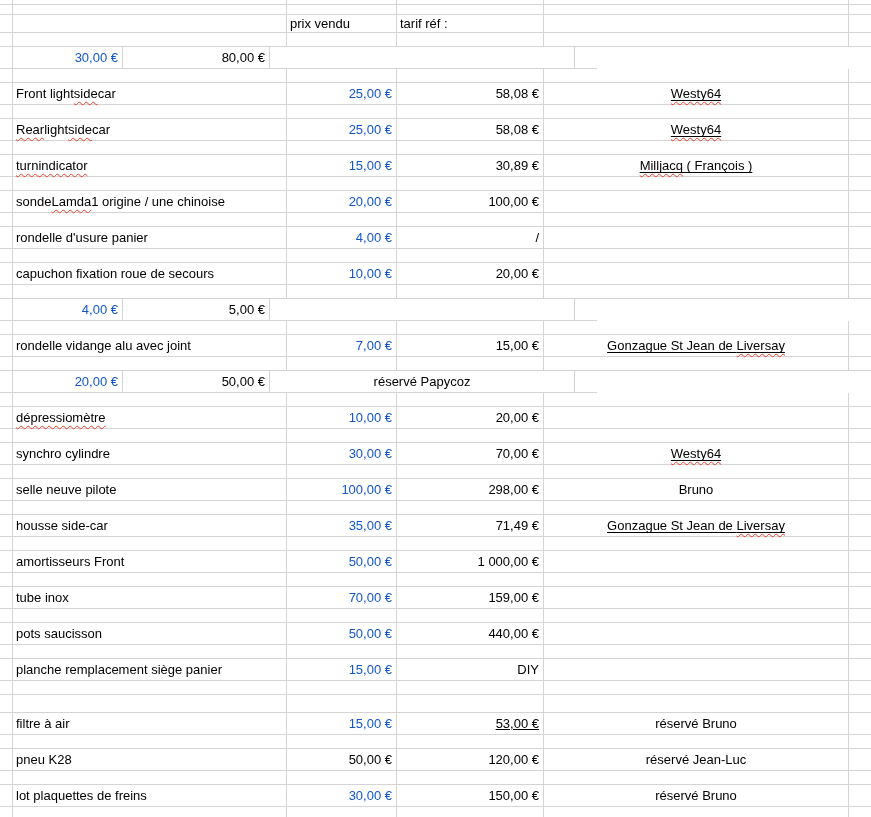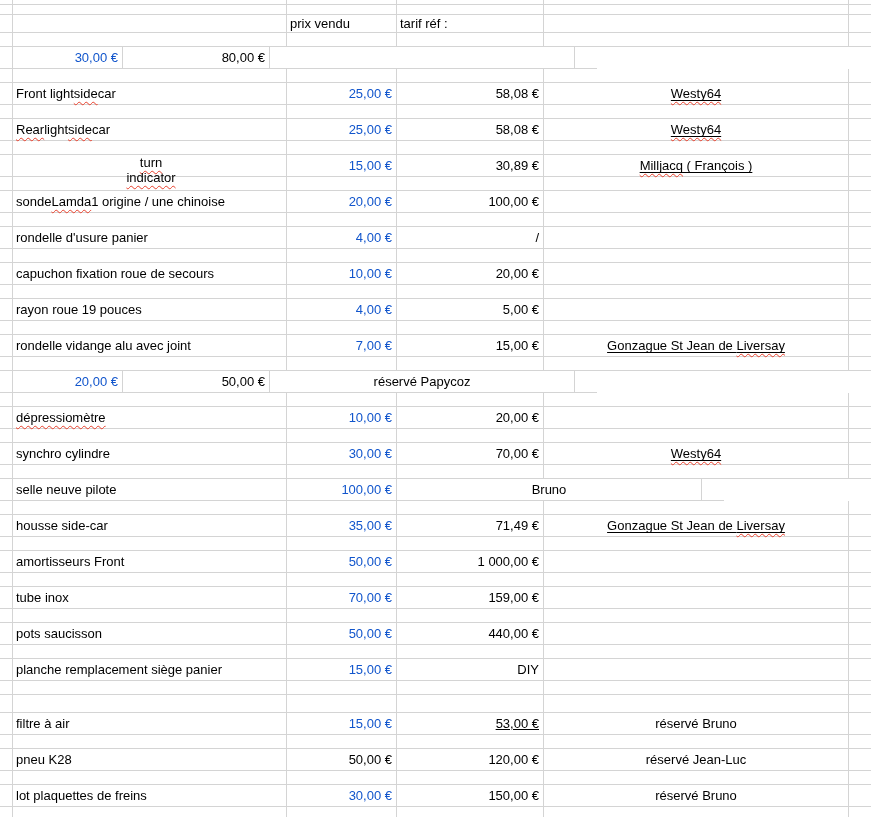--- a/index.html
+++ b/index.html
@@ -148,21 +148,21 @@
     <div class="row" style="height: 14px;">
       <div class="cell" style="width: 13px;"></div>
       <div class="cell" style="width: 274px;"></div>
       <div class="cell" style="width: 110px;"></div>
       <div class="cell" style="width: 147px;"></div>
       <div class="cell" style="width: 305px;"></div>
       <div class="cell" style="width: 22px;"></div>
     </div>
     <div class="row" style="height: 22px;">
       <div class="cell" style="width: 13px;"></div>
-      <div class="cell name" style="width: 274px; flex-direction: column;">
+      <div class="cell name" style="width: 274px;">
         <span class="sq">turn</span>
         <span class=""> </span>
         <span class="sq">indicator</span>
       </div>
       <div class="cell num blue" style="width: 110px;">15,00 €</div>
       <div class="cell num" style="width: 147px;">30,89 €</div>
       <div class="cell center" style="width: 305px;">
         <span class="ul"><span class="sq">Milljacq</span><span class=""> ( François )</span></span>
       </div>
       <div class="cell" style="width: 22px;"></div>
@@ -226,23 +226,20 @@
     <div class="row" style="height: 14px;">
       <div class="cell" style="width: 13px;"></div>
       <div class="cell" style="width: 274px;"></div>
       <div class="cell" style="width: 110px;"></div>
       <div class="cell" style="width: 147px;"></div>
       <div class="cell" style="width: 305px;"></div>
       <div class="cell" style="width: 22px;"></div>
     </div>
     <div class="row" style="height: 22px;">
       <div class="cell" style="width: 13px;"></div>
-      <div class="cell name" style="width: 274px;">
-        <span class="">rayon roue 19 pouces</span>
-      </div>
       <div class="cell num blue" style="width: 110px;">4,00 €</div>
       <div class="cell num" style="width: 147px;">5,00 €</div>
       <div class="cell center" style="width: 305px;"></div>
       <div class="cell" style="width: 22px;"></div>
     </div>
     <div class="row" style="height: 14px;">
       <div class="cell" style="width: 13px;"></div>
       <div class="cell" style="width: 274px;"></div>
       <div class="cell" style="width: 110px;"></div>
       <div class="cell" style="width: 147px;"></div>
@@ -323,20 +320,21 @@
       <div class="cell" style="width: 147px;"></div>
       <div class="cell" style="width: 305px;"></div>
       <div class="cell" style="width: 22px;"></div>
     </div>
     <div class="row" style="height: 22px;">
       <div class="cell" style="width: 13px;"></div>
       <div class="cell name" style="width: 274px;">
         <span class="">selle neuve pilote</span>
       </div>
       <div class="cell num blue" style="width: 110px;">100,00 €</div>
+      <div class="cell num" style="width: 147px;">298,00 €</div>
       <div class="cell center" style="width: 305px;">
         <span class=""><span class="">Bruno</span></span>
       </div>
       <div class="cell" style="width: 22px;"></div>
     </div>
     <div class="row" style="height: 14px;">
       <div class="cell" style="width: 13px;"></div>
       <div class="cell" style="width: 274px;"></div>
       <div class="cell" style="width: 110px;"></div>
       <div class="cell" style="width: 147px;"></div>

